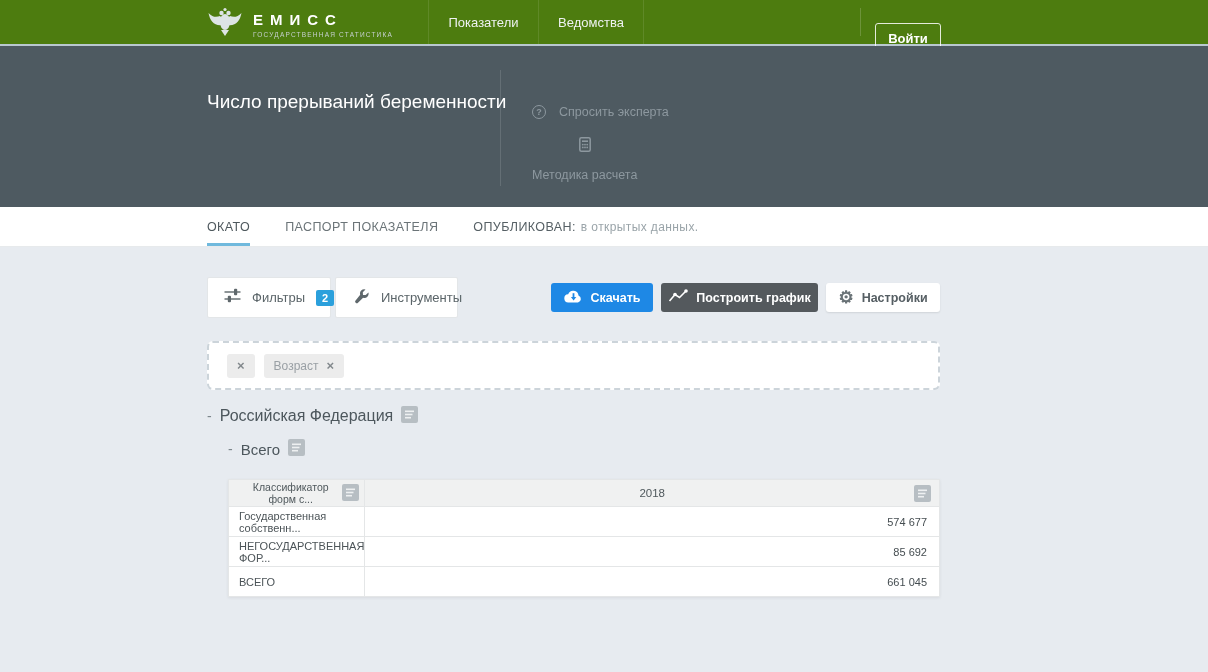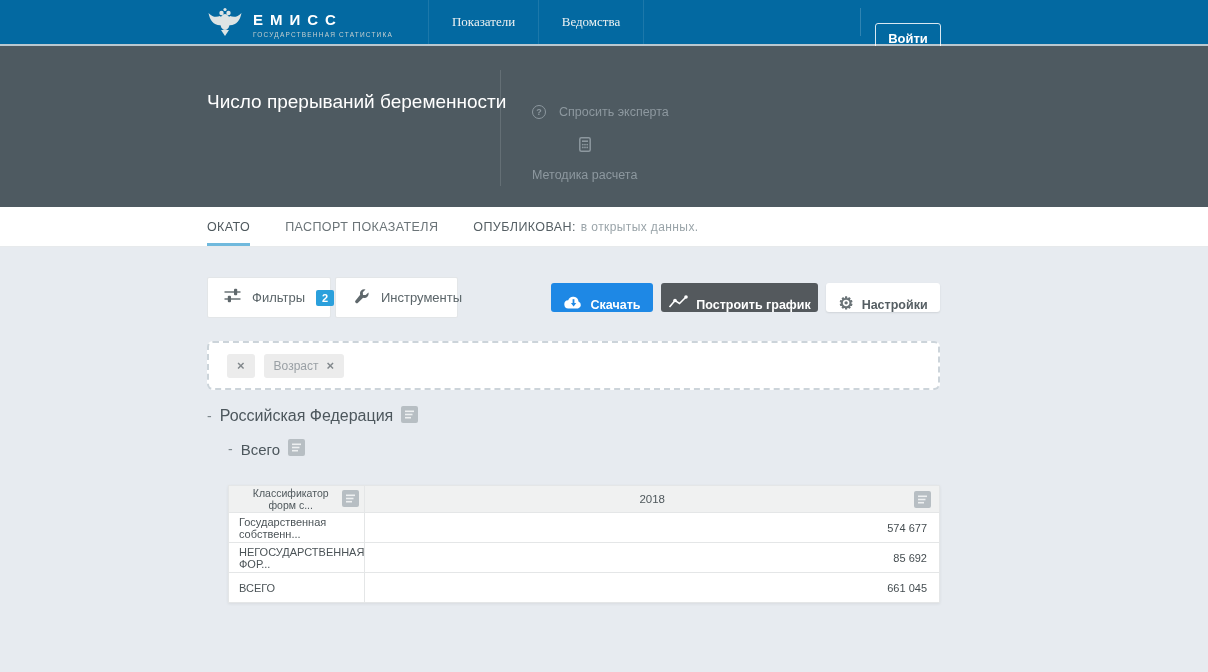--- a/index.html
+++ b/index.html
@@ -8,32 +8,31 @@
     font-family: "Liberation Sans", "DejaVu Sans", sans-serif;
     background:#e7ebf0;
     position:relative;
     overflow:hidden;
     color:#4b5357;
   }
 
   
   .navbar {
     position:absolute; top:0; left:0; width:1208px; height:46px;
-    background:#0369a1;
+    background:#4d7c0f;
     border-bottom:2px solid #b9c8d0;
   }
   .logo { position:absolute; left:207px; top:5px; display:flex; align-items:center; gap:10px; }
   .logo-text-title { color:#fff; font-size:15px; font-weight:bold; letter-spacing:7px; line-height:18px; }
   .logo-text-sub { color:#c6d0d0; font-size:6.5px; letter-spacing:1.2px; margin-top:2px; }
   .nav-menu { position:absolute; left:428px; top:0; height:44px; display:flex; }
   .nav-item {
     width:110px; height:44px; display:flex; align-items:center; justify-content:center;
     color:#eef2f2; font-size:13px; font-weight:500; cursor:pointer;
     border-right:1px solid rgba(255,255,255,0.10);
-    font-family:Liberation Serif, serif;
   }
   .nav-menu { border-left:1px solid rgba(255,255,255,0.10); }
   .nav-right-divider { position:absolute; left:860px; top:8px; width:1px; height:28px; background:rgba(255,255,255,0.18); }
   .login-btn {
     position:absolute; left:875px; top:23px; width:66px; height:31px;
     background:transparent; border:1px solid rgba(255,255,255,0.85); border-radius:3px;
     color:#fff; font-size:13px; font-weight:bold; cursor:pointer;
     font-family:"Liberation Sans", sans-serif;
   }
 
@@ -67,21 +66,21 @@
     background:#fff; border:1px solid #e3e6e8; border-radius:2px; height:41px;
     display:flex; align-items:center; cursor:pointer;
   }
   .filters-btn { width:124px; padding-left:16px; gap:11px; }
   .tools-btn { width:123px; margin-left:4px; padding-left:17px; gap:12px; }
   .box-btn-label { font-size:13px; color:#5b6569; }
   .badge { background:#2ba0dc; color:#fff; font-size:11px; font-weight:bold; border-radius:2px; padding:2px 6px; }
   .toolbar-spacer { flex:1; }
   .action-group { display:flex; gap:8px; align-self:center; height:29px; }
   .action-btn {
-    border:none; border-radius:3px; height:29px; display:flex; align-items:flex-end; justify-content:center;
+    border:none; border-radius:3px; height:29px; display:flex; align-items:center; justify-content:center;
     gap:8px; font-size:12.5px; font-weight:bold; cursor:pointer; font-family:"Liberation Sans",sans-serif;
   }
   .download-btn { width:102px; background:#1e88e5; color:#fff; }
   .chart-btn { width:157px; background:#54595d; color:#fff; }
   .settings-btn { width:114px; background:#fff; color:#555e63; box-shadow:0 1px 2px rgba(0,0,0,0.10); }
   .gear-glyph { font-size:17px; color:#6a7377; line-height:1; }
 
   .chips-panel {
     margin-top:23px; height:49px; background:#fff;
     border:2px dashed #ccd4da; border-radius:6px;
@@ -94,21 +93,21 @@
   .chip-close { font-size:13px; font-weight:bold; color:#82888c; cursor:pointer; line-height:1; }
 
   .tree { margin-top:15px; }
   .tree-item { display:flex; align-items:center; gap:8px; color:#4d575d; cursor:pointer; }
   .tree-item-0 { font-size:16px; margin-left:0; height:22px; }
   .tree-item-1 { font-size:15px; margin-left:21px; margin-top:11px; height:22px; }
   .tree-toggle { color:#7d878c; font-size:14px; }
   .list-icon { display:inline-block; flex:0 0 auto; }
 
   .table-card {
-    margin-left:21px; margin-top:25px; width:712px; background:#fff;
+    margin-left:21px; margin-top:19px; width:712px; background:#fff;
     box-shadow:0 1px 3px rgba(0,0,0,0.07);
   }
   table.data-table { width:712px; border-collapse:collapse; }
   .data-table th, .data-table td { border:1px solid #e4e6e7; }
   .data-table th { background:#f0f1f1; height:27px; font-weight:normal; }
   .th-dim { width:132px; }
   .th-dim-inner { display:flex; align-items:center; justify-content:space-between; padding:0 5px 0 10px; font-size:10.5px; color:#4f585c; }
   .th-year { position:relative; text-align:center; font-size:11.5px; color:#4f585c; }
   .th-year .list-icon { position:absolute; right:8px; top:5px; }
   .data-table td { height:30px; font-size:11px; }

